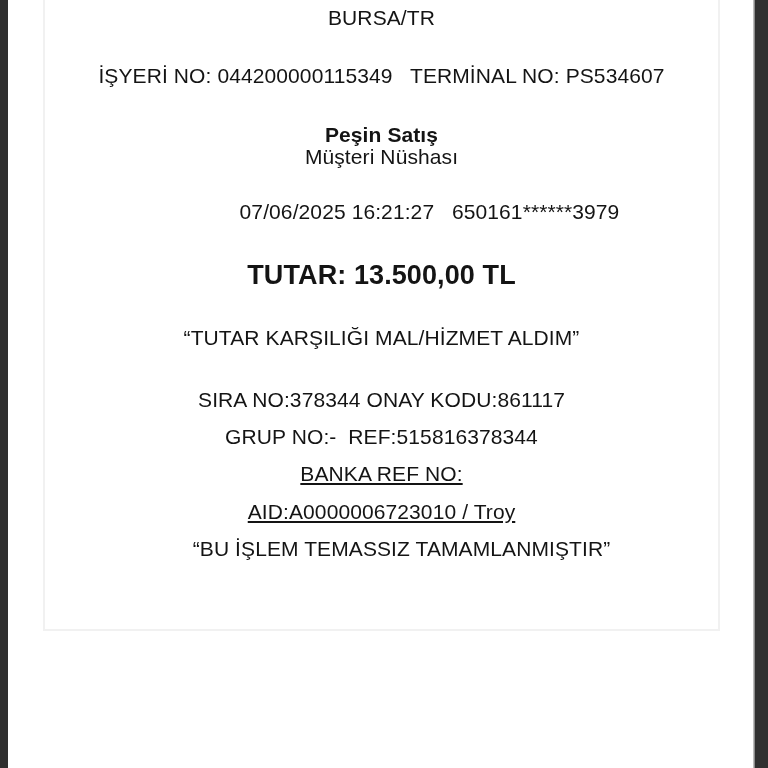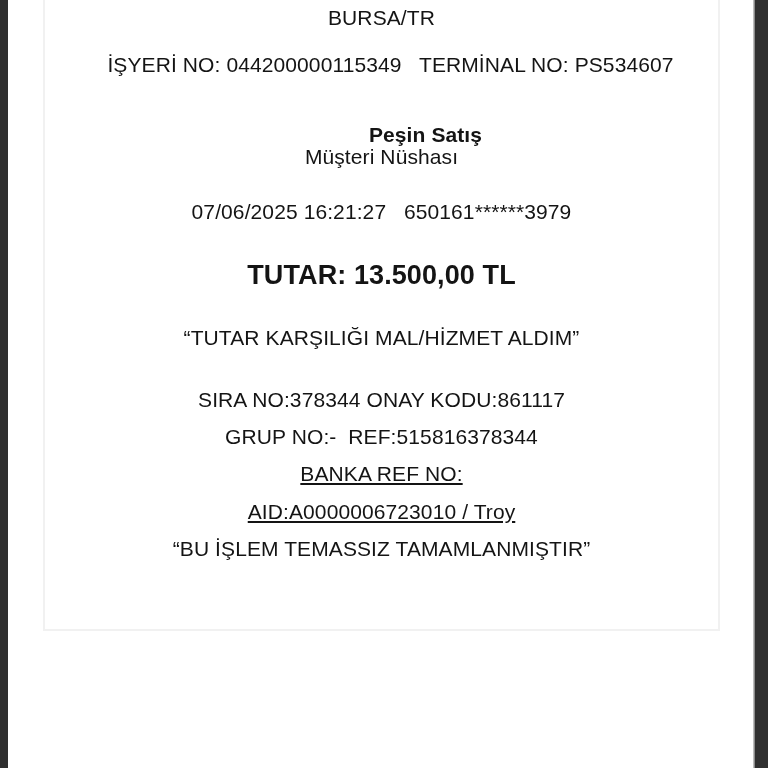--- a/index.html
+++ b/index.html
@@ -66,40 +66,40 @@
 <body>
 
 <div class="viewer">
   <div class="scrollbar-left"></div>
 
   <div class="page">
     <div class="receipt">
 
       <div class="line" style="top:5px;">BURSA/TR</div>
 
-      <div class="line" style="top:52px;margin-left:9px;">İŞYERİ NO: 044200000115349   TERMİNAL NO: PS534607</div>
+      <div class="line" style="top:63px;">İŞYERİ NO: 044200000115349   TERMİNAL NO: PS534607</div>
 
-      <div class="line bold" style="top:122px;margin-left:44px;">Peşin Satış</div>
+      <div class="line bold" style="top:122px;">Peşin Satış</div>
 
       <div class="line" style="top:144px;">Müşteri Nüshası</div>
 
-      <div class="line" style="top:199px;">07/06/2025 16:21:27   650161******3979</div>
+      <div class="line" style="top:199px;margin-left:48px;">07/06/2025 16:21:27   650161******3979</div>
 
       <div class="line amount" style="top:262px;">TUTAR: 13.500,00 TL</div>
 
       <div class="line" style="top:325px;">“TUTAR KARŞILIĞI MAL/HİZMET ALDIM”</div>
 
       <div class="line" style="top:387px;text-align:center;">SIRA NO:378344 ONAY KODU:861117</div>
 
       <div class="line" style="top:424px;">GRUP NO:-  REF:515816378344</div>
 
       <div class="line" style="top:461px;text-decoration:underline;">BANKA REF NO:</div>
 
       <div class="line" style="top:499px;text-decoration:underline;">AID:A0000006723010 / Troy</div>
 
-      <div class="line" style="top:536px;">“BU İŞLEM TEMASSIZ TAMAMLANMIŞTIR”</div>
+      <div class="line" style="top:536px;padding-left:20px;">“BU İŞLEM TEMASSIZ TAMAMLANMIŞTIR”</div>
 
 
     </div>
   </div>
 
   <div class="scrollbar-right"></div>
 </div>
 
 </body></html>

